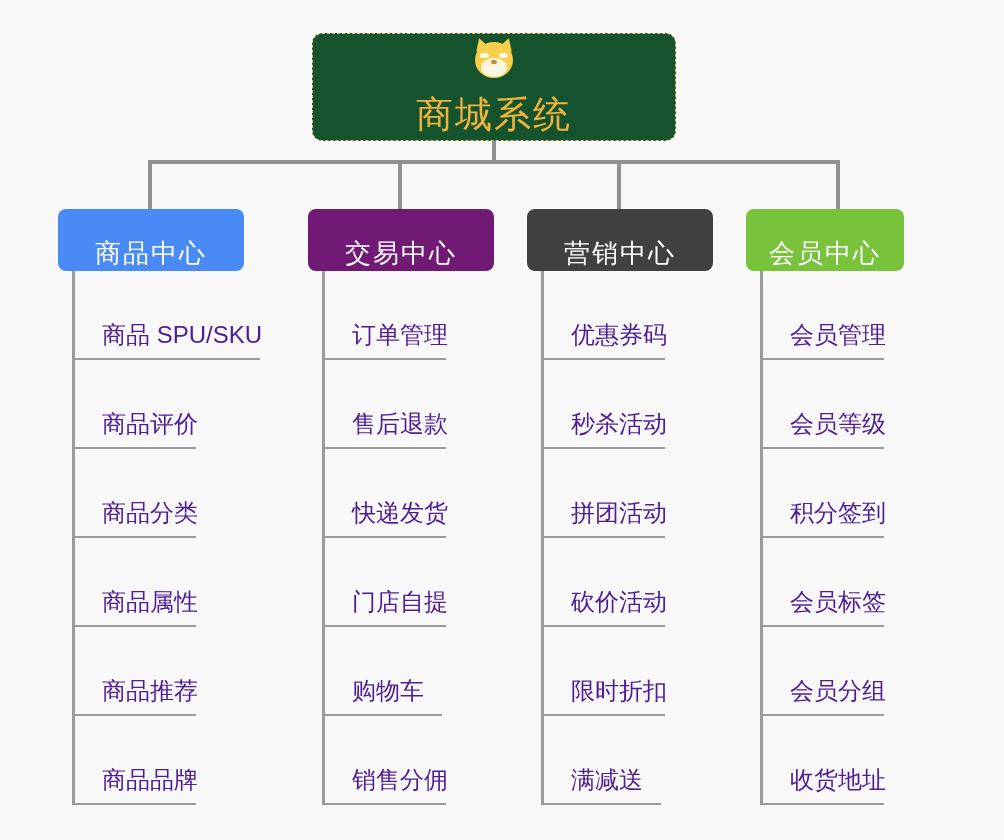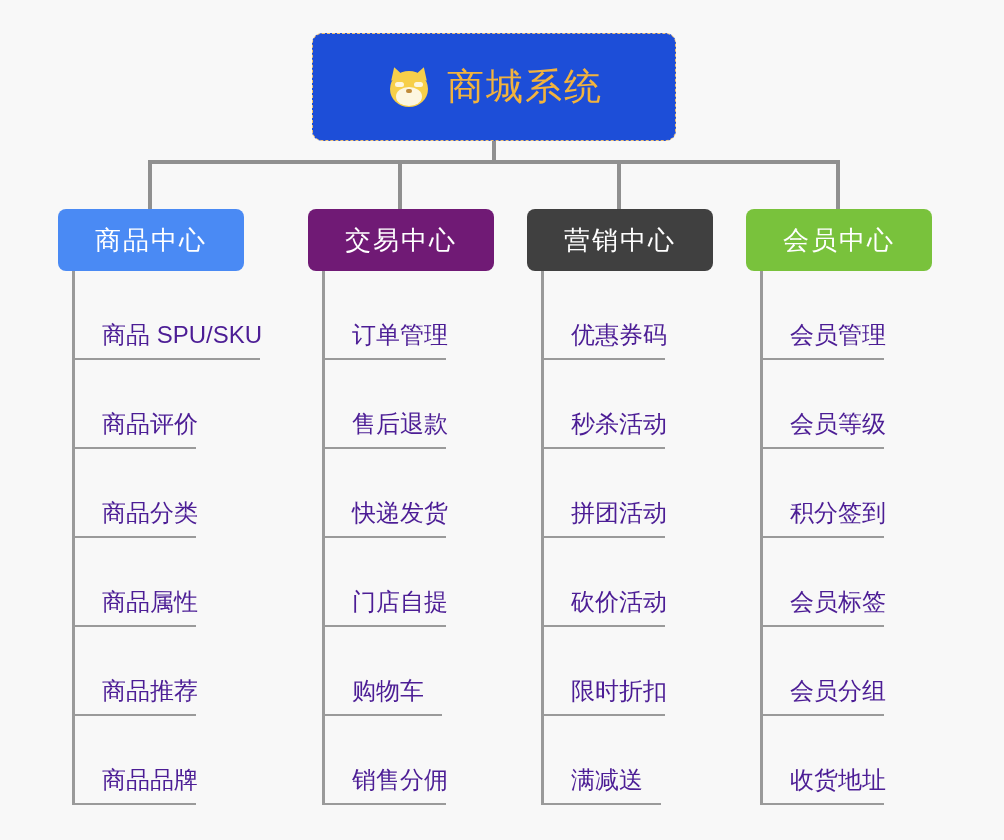--- a/index.html
+++ b/index.html
@@ -125,21 +125,21 @@
   
   .column {
     position: absolute;
     top: 209px;
   }
   .cat-header {
     box-sizing: border-box;
     height: 62px;
     border-radius: 8px;
     display: flex;
-    align-items: center;
+    align-items: flex-end;
     justify-content: center;
     color: #ffffff;
     font-size: 26px;
     letter-spacing: 2px;
     white-space: nowrap;
   }
   .items {
     position: relative;
     margin-top: 0;
   }
@@ -174,28 +174,28 @@
   }
 
   
   #col-0 { left: 58px; }
   #col-0 .cat-header { width: 186px; }
   #col-1 { left: 308px; }
   #col-1 .cat-header { width: 186px; }
   #col-2 { left: 527px; }
   #col-2 .cat-header { width: 186px; }
   #col-3 { left: 746px; }
-  #col-3 .cat-header { width: 186px; }
+  #col-3 .cat-header { width: 158px; }
 </style>
 </head>
 <body style="background: rgb(248, 248, 248);">
 
 <div id="mindmap">
 
-  <div class="root-node" style="border-color: rgb(240, 192, 112); background: #1d4ed8;">
+  <div class="root-node" style="border-color: rgb(240, 192, 112); background: #14532d; flex-direction: column;">
     <span class="root-icon">
       <span class="dog">
         <span class="ear l"></span>
         <span class="ear r"></span>
         <span class="head"></span>
         <span class="muzzle"></span>
         <span class="eye l"></span>
         <span class="eye r"></span>
         <span class="nose"></span>
       </span>

